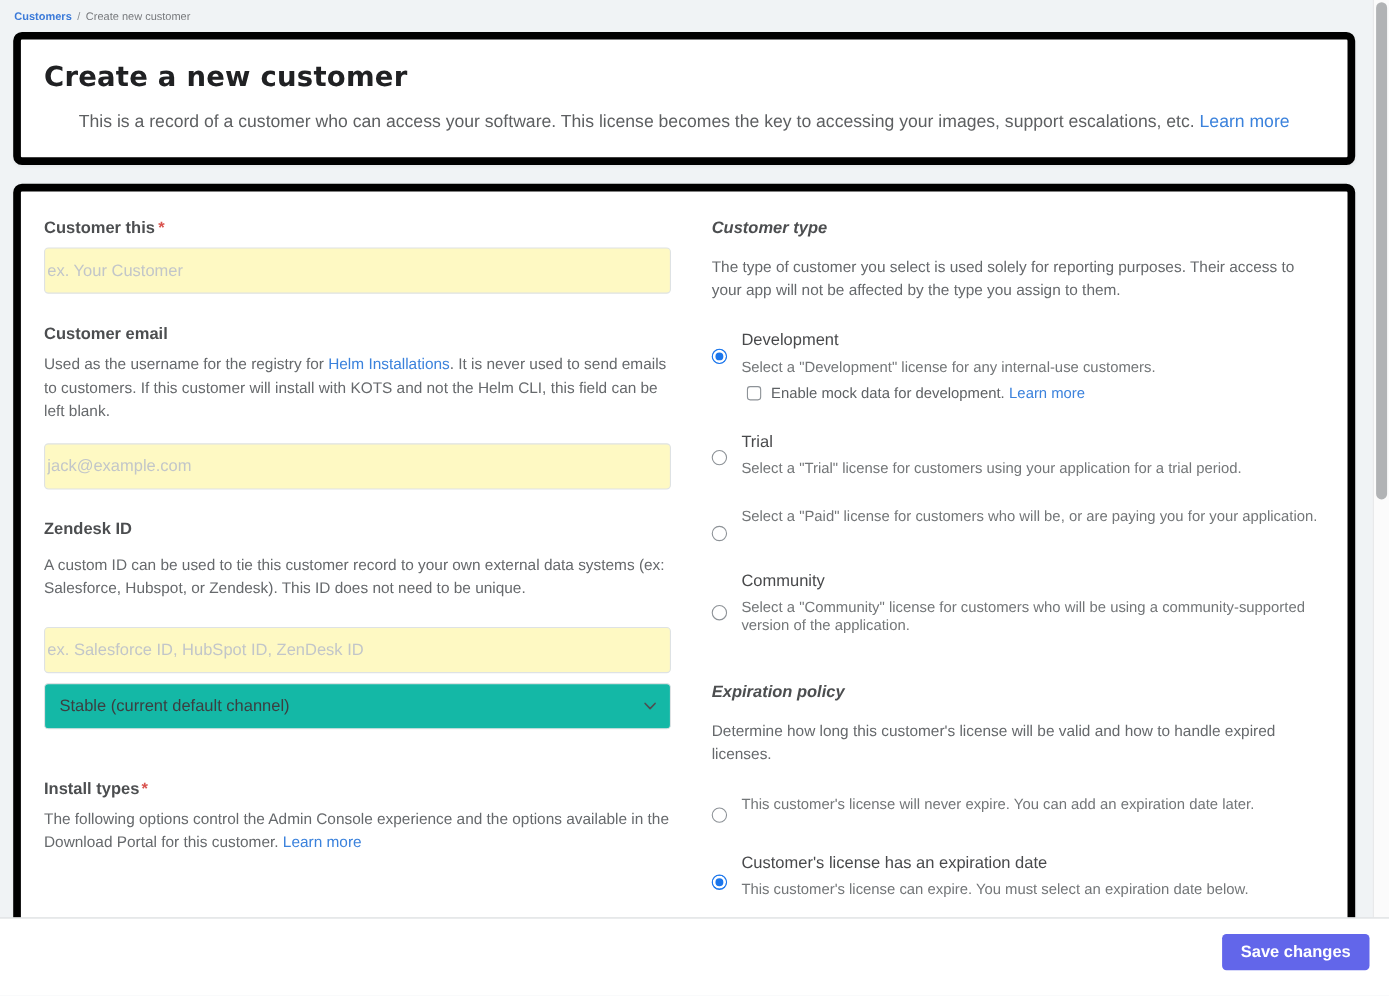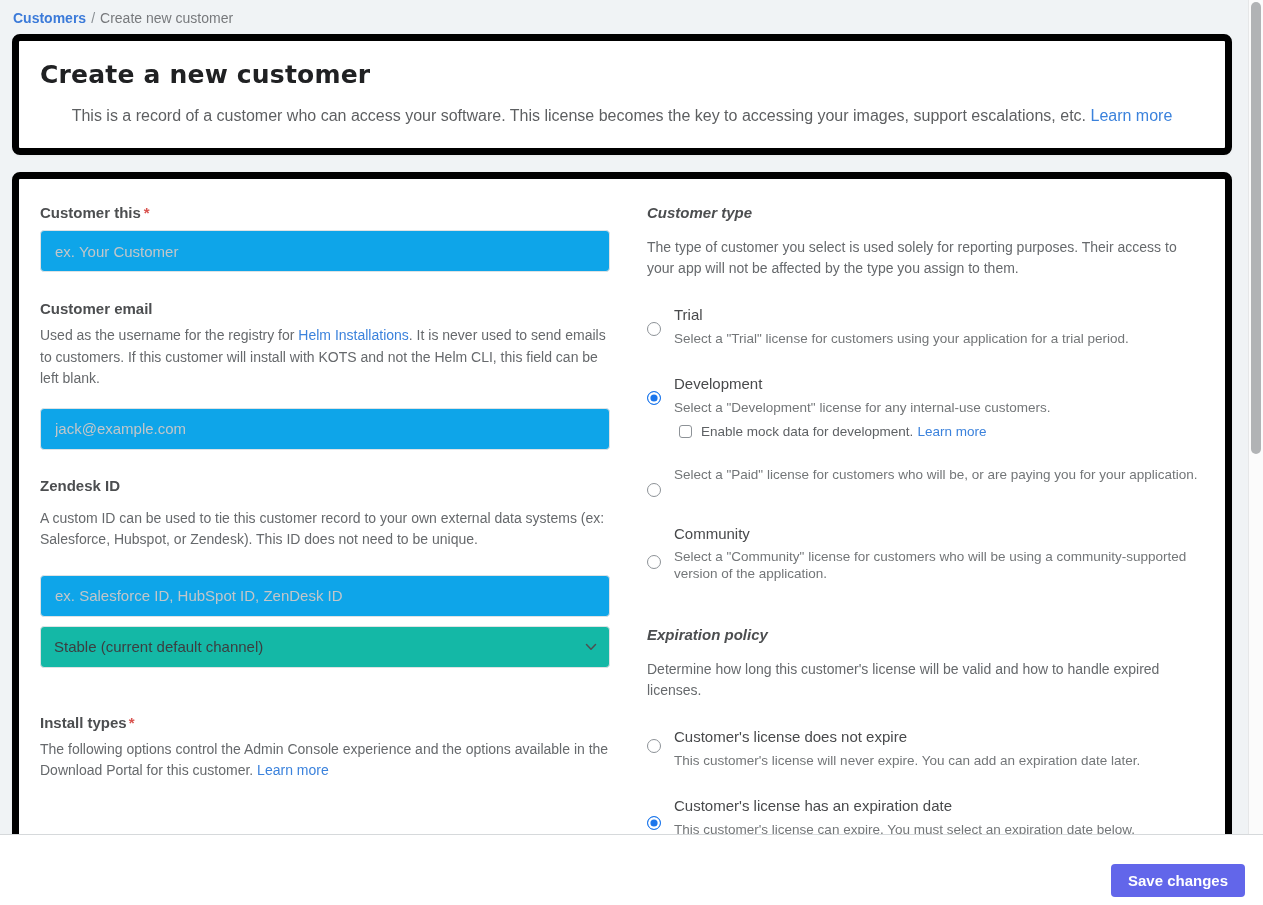--- a/index.html
+++ b/index.html
@@ -9,21 +9,21 @@
     background: #f0f3f5;
     font-family: "Liberation Sans", sans-serif;
     color: #4a4a4a;
     overflow: hidden;
   }
   a { text-decoration: none; cursor: pointer; }
 
   
   .breadcrumb {
     padding: 10px 12px 8px 13px;
-    font-size: 14px;
+    font-size: 10px;
     color: #8a8f94;
   }
   .breadcrumb a { color: #3b7ad9; font-weight: 600; }
   .breadcrumb .sep { margin: 0 5px; color: #8a8f94; }
   .breadcrumb .current { color: #77797c; }
 
   
   .card {
     background: #fff;
     border: 7px solid #000000;
@@ -61,27 +61,27 @@
     line-height: 19px;
   }
   .req { color: #d9534f; font-weight: 600; margin-left: 3px; }
   .warn-icon { margin-left: 7px; vertical-align: -2px; }
 
   .text-input {
     display: block;
     width: 100%;
     height: 42px;
     margin-top: 8px;
-    padding: 0 14px;
+    padding: 0 2px;
     border: 1px solid #dee2e4;
     border-radius: 4px;
     font-size: 15px;
     font-family: "Liberation Sans", sans-serif;
     color: #333;
-    background: #0ea5e9;
+    background: #fef9c3;
     outline: none;
   }
   .text-input::placeholder { color: #c2c6c9; opacity: 1; }
 
   .para {
     font-size: 14px;
     color: #66696c;
     line-height: 21.5px;
     margin-top: 7px;
   }
@@ -189,21 +189,21 @@
     left: 0; right: 0;
     top: 834px;
     height: 71px;
     background: #fff;
     border-top: 1px solid #d6d9db;
     z-index: 20;
   }
   .save-btn {
     position: absolute;
     right: 18px;
-    top: 29px;
+    top: 14px;
     height: 33px;
     padding: 0 17px;
     background: #6266ea;
     border: none;
     border-radius: 4px;
     color: #fff;
     font-size: 15px;
     font-weight: 700;
     font-family: "Liberation Sans", sans-serif;
     cursor: pointer;
@@ -283,74 +283,73 @@
 
   <div class="col-right">
 
     <div class="section-heading">Customer type</div>
     <div class="section-desc w580">The type of customer you select is used solely for reporting purposes. Their access to your app will not be affected by the type you assign to them.</div>
 
     <div class="options">
 
       <div class="option">
         <div class="radio-col">
-          <span class="radio"></span>
-        </div>
-        <div class="option-body">
-          <div class="option-title">Trial</div>
-          <div class="option-desc">Select a "Trial" license for customers using your application for a trial period.</div>
-        </div>
-      </div>
-
-      <div class="option">
-        <div class="radio-col">
           <span class="radio checked"></span>
         </div>
         <div class="option-body">
           <div class="option-title">Development</div>
           <div class="option-desc">Select a "Development" license for any internal-use customers.</div>
           <div class="checkbox-row">
             <span class="checkbox"></span>
             <span>Enable mock data for development.</span>
             <a class="link">Learn more</a>
           </div>
         </div>
       </div>
 
       <div class="option">
         <div class="radio-col">
           <span class="radio"></span>
         </div>
         <div class="option-body">
-          <div class="option-desc">Select a "Paid" license for customers who will be, or are paying you for your application.</div>
+          <div class="option-title">Trial</div>
+          <div class="option-desc">Select a "Trial" license for customers using your application for a trial period.</div>
         </div>
       </div>
 
       <div class="option">
         <div class="radio-col">
           <span class="radio"></span>
         </div>
         <div class="option-body">
+          <div class="option-desc">Select a "Paid" license for customers who will be, or are paying you for your application.</div>
+        </div>
+      </div>
+
+      <div class="option">
+        <div class="radio-col">
+          <span class="radio"></span>
+        </div>
+        <div class="option-body">
           <div class="option-title">Community</div>
           <div class="option-desc two-line">Select a "Community" license for customers who will be using a community-supported version of the application.</div>
         </div>
       </div>
     </div>
 
     <div class="section-heading exp-heading">Expiration policy</div>
     <div class="section-desc w535">Determine how long this customer's license will be valid and how to handle expired licenses.</div>
 
     <div class="options">
 
       <div class="option">
         <div class="radio-col" style="padding-top:12px">
           <span class="radio"></span>
         </div>
         <div class="option-body">
-          <div class="option-title">Customer's license does not expire</div>
           <div class="option-desc">This customer's license will never expire. You can add an expiration date later.</div>
         </div>
       </div>
 
       <div class="option">
         <div class="radio-col" style="padding-top:12px">
           <span class="radio checked"></span>
         </div>
         <div class="option-body">
           <div class="option-title">Customer's license has an expiration date</div>

